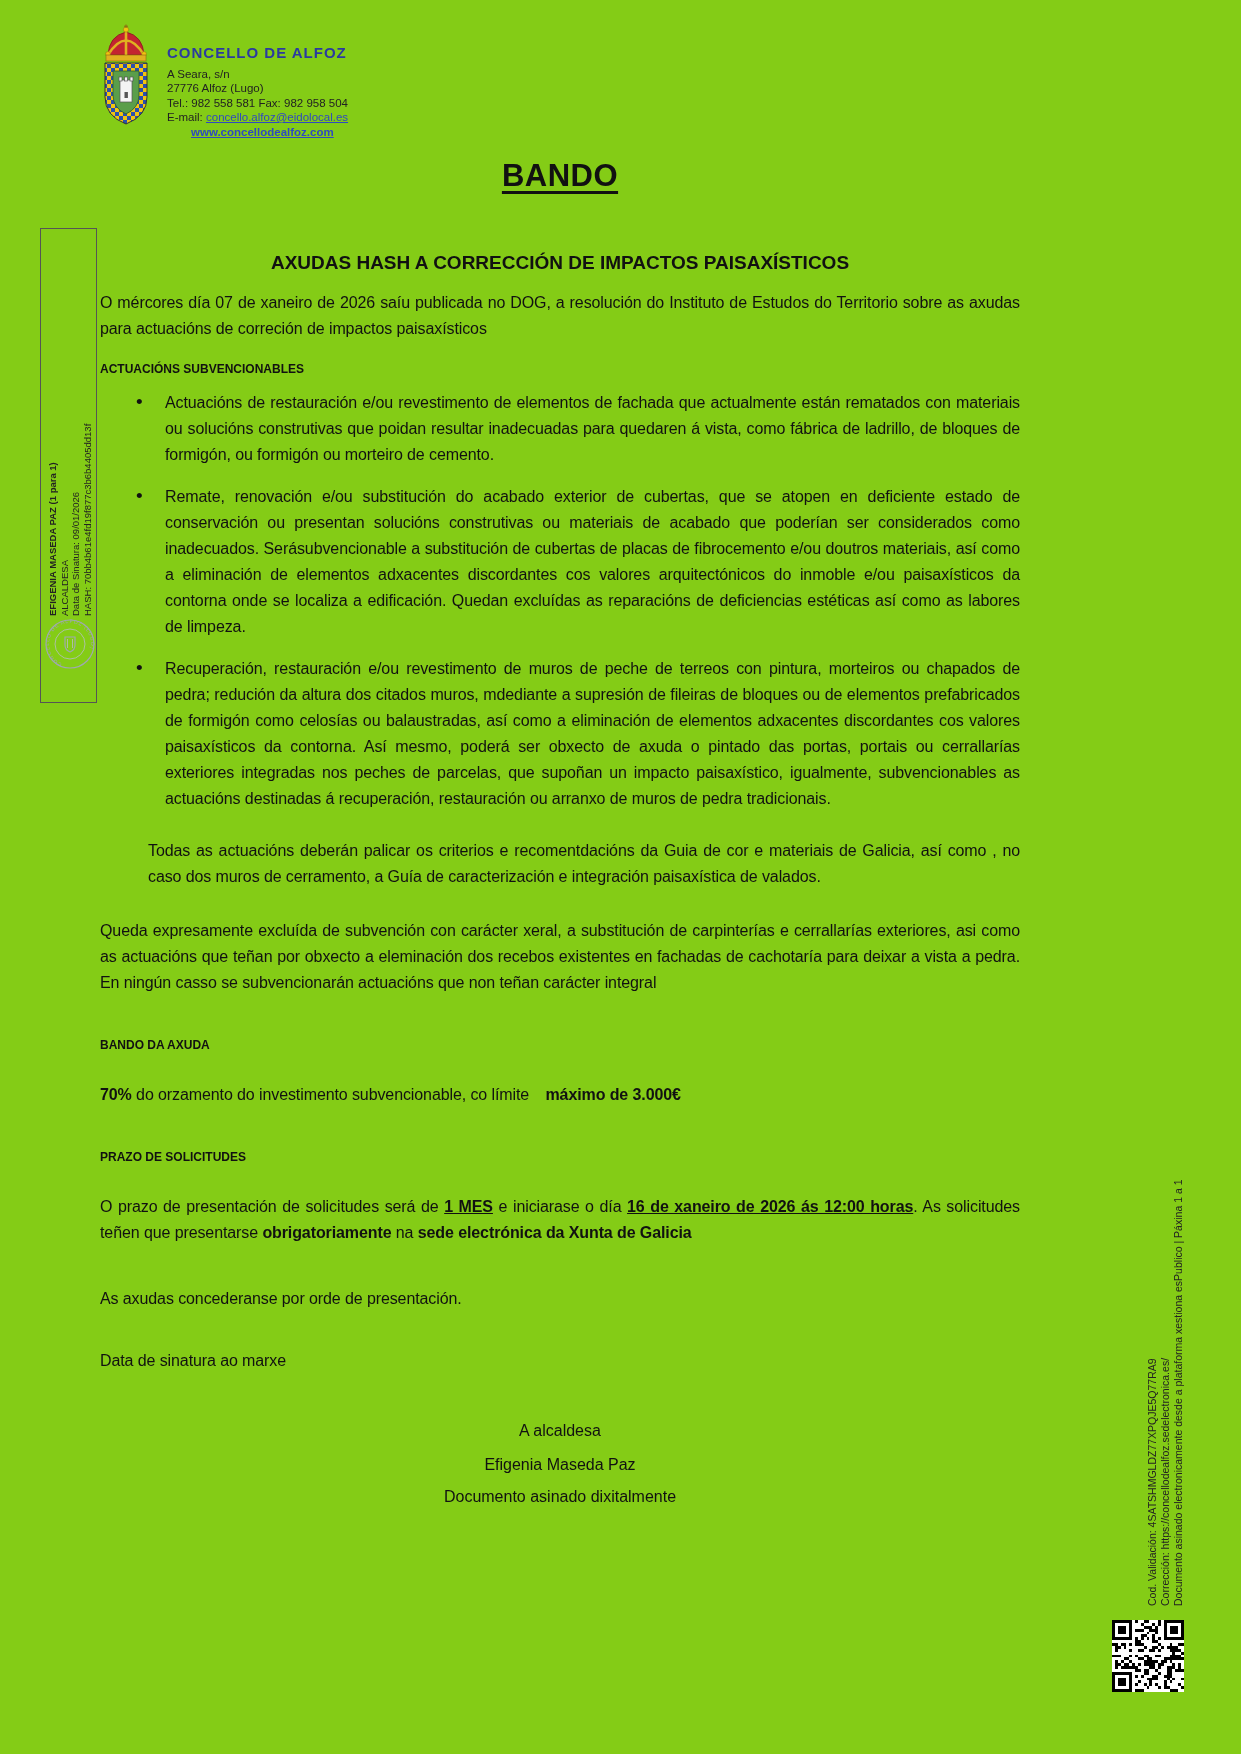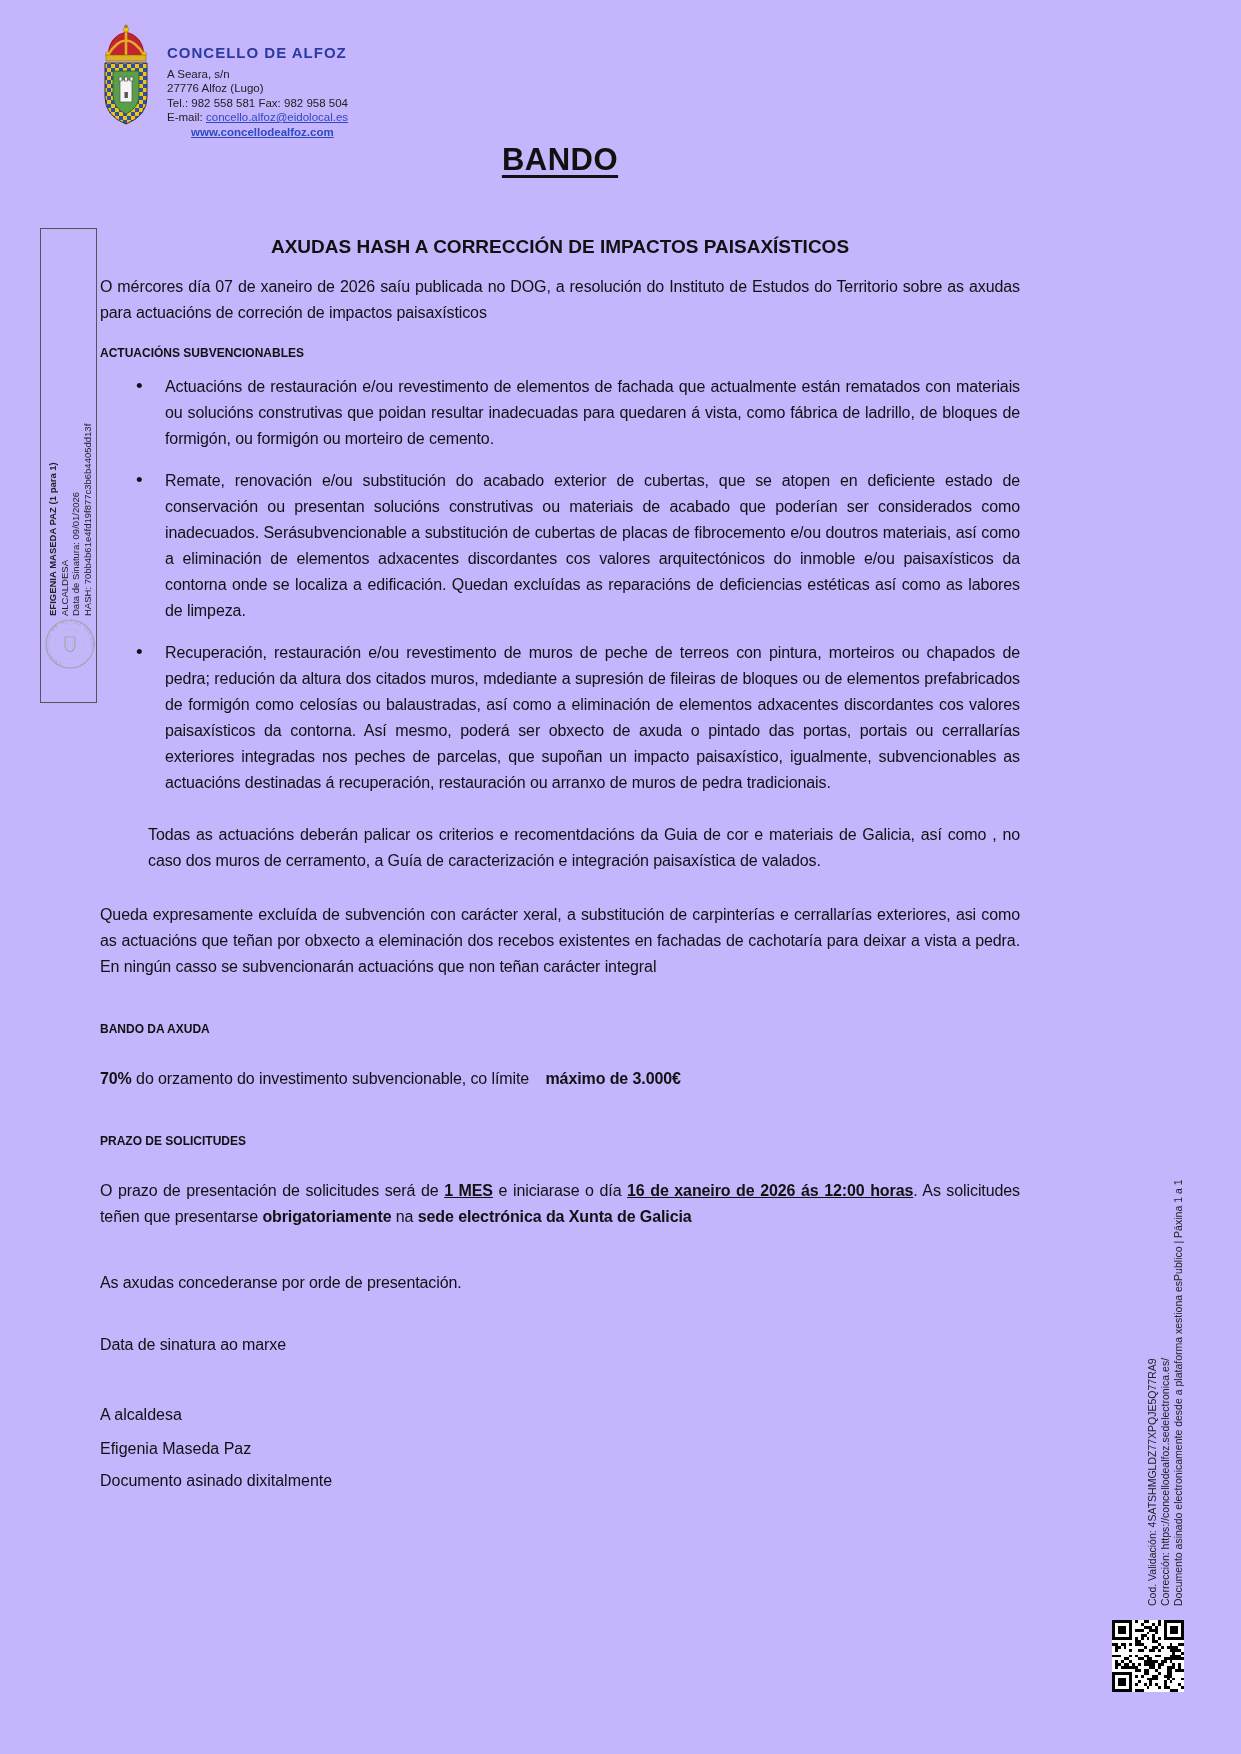--- a/index.html
+++ b/index.html
@@ -1,45 +1,45 @@
 <!DOCTYPE html>
 <html lang="gl"><head>
 <meta charset="utf-8">
 <style>
   html,body{margin:0;padding:0;background:#e8e8e8;}
   .page{
-    position:relative;width:1241px;height:1754px;margin:0 auto;background:#c4b5fd;
+    position:relative;width:1241px;height:1754px;margin:0 auto;background:#84cc16;
     font-family:"Liberation Sans",sans-serif;color:#111;overflow:hidden;
   }
   
   .hdr{position:absolute;left:95px;top:24px;display:flex;gap:10px;}
   .hdr .crest{width:62px;height:102px;flex:0 0 auto;}
   .hdr .hblock{padding-top:22px;font-size:11.5px;line-height:14.5px;color:#222;}
   .org{font-size:15px;font-weight:bold;letter-spacing:1px;margin-bottom:6px;}
   .hblock a{text-decoration:underline;}
   .site{padding-left:24px;}
   
-  .col{position:absolute;left:100px;top:0;width:920px;padding-top:142px;}
+  .col{position:absolute;left:100px;top:16px;width:920px;padding-top:142px;}
   .title{
     text-align:center;font-size:31px;font-weight:bold;letter-spacing:.5px;
     text-decoration:underline;text-underline-offset:5px;margin:0;
   }
   .subtitle{text-align:center;font-size:19px;font-weight:bold;margin:58px 0 0 0;}
   p,.h3{margin:0;}
   .body-text{font-size:16px;line-height:26px;text-align:justify;letter-spacing:-.1px;}
   .intro{margin-top:16px;}
   .h3{font-size:12px;font-weight:bold;text-underline-offset:3px;margin-top:20px;}
   ul.blist{list-style:none;margin:14px 0 0 0;padding:0;}
   ul.blist li{position:relative;padding-left:65px;margin-bottom:16px;}
   ul.blist li::before{content:"\2022";position:absolute;left:36px;top:-1px;font-size:19px;}
   .sp1{margin-top:26px;margin-left:48px;}
   .sp2{margin-top:28px;}
   .h3.gap{margin-top:42px;}
   .after-h{margin-top:30px;}
-  .sig{font-size:16px;}
+  .sig{text-align:center;font-size:16px;}
   .sig-role{margin-top:48px;}
   .sig-name{margin-top:16px;}
   .sig-note{margin-top:14px;}
   
   .sidebox{position:absolute;left:40px;top:228px;width:57px;height:475px;border:1.5px solid #555;box-sizing:border-box;}
   .side-rot{
     position:absolute;left:47px;top:616px;width:232px;
     transform:rotate(-90deg);transform-origin:0 0;
     font-size:9.5px;line-height:11.5px;color:#222;white-space:nowrap;
   }

